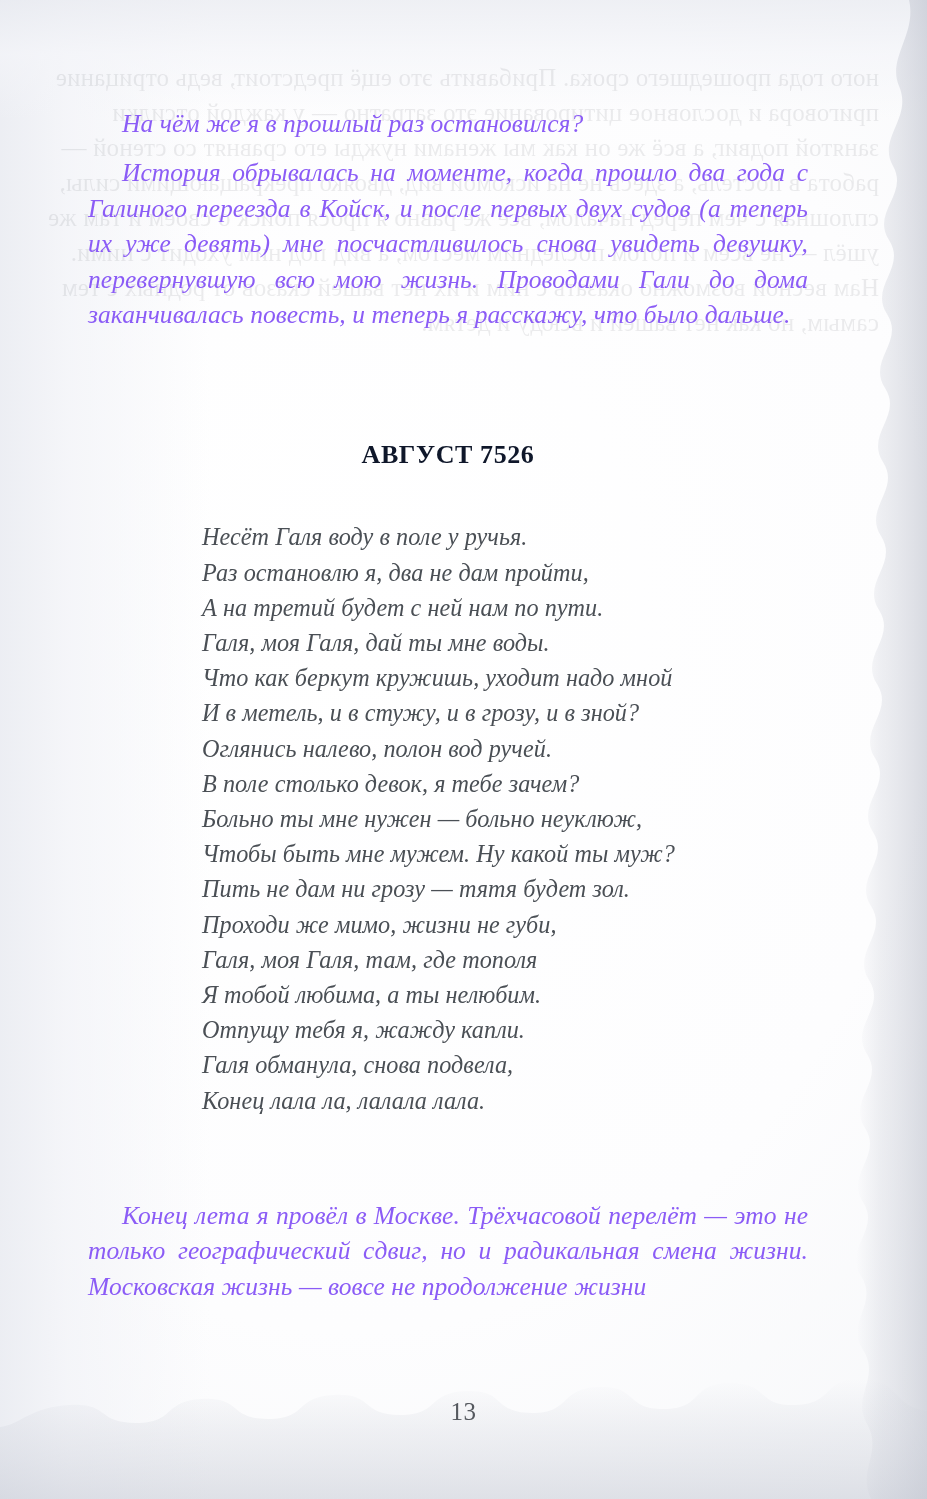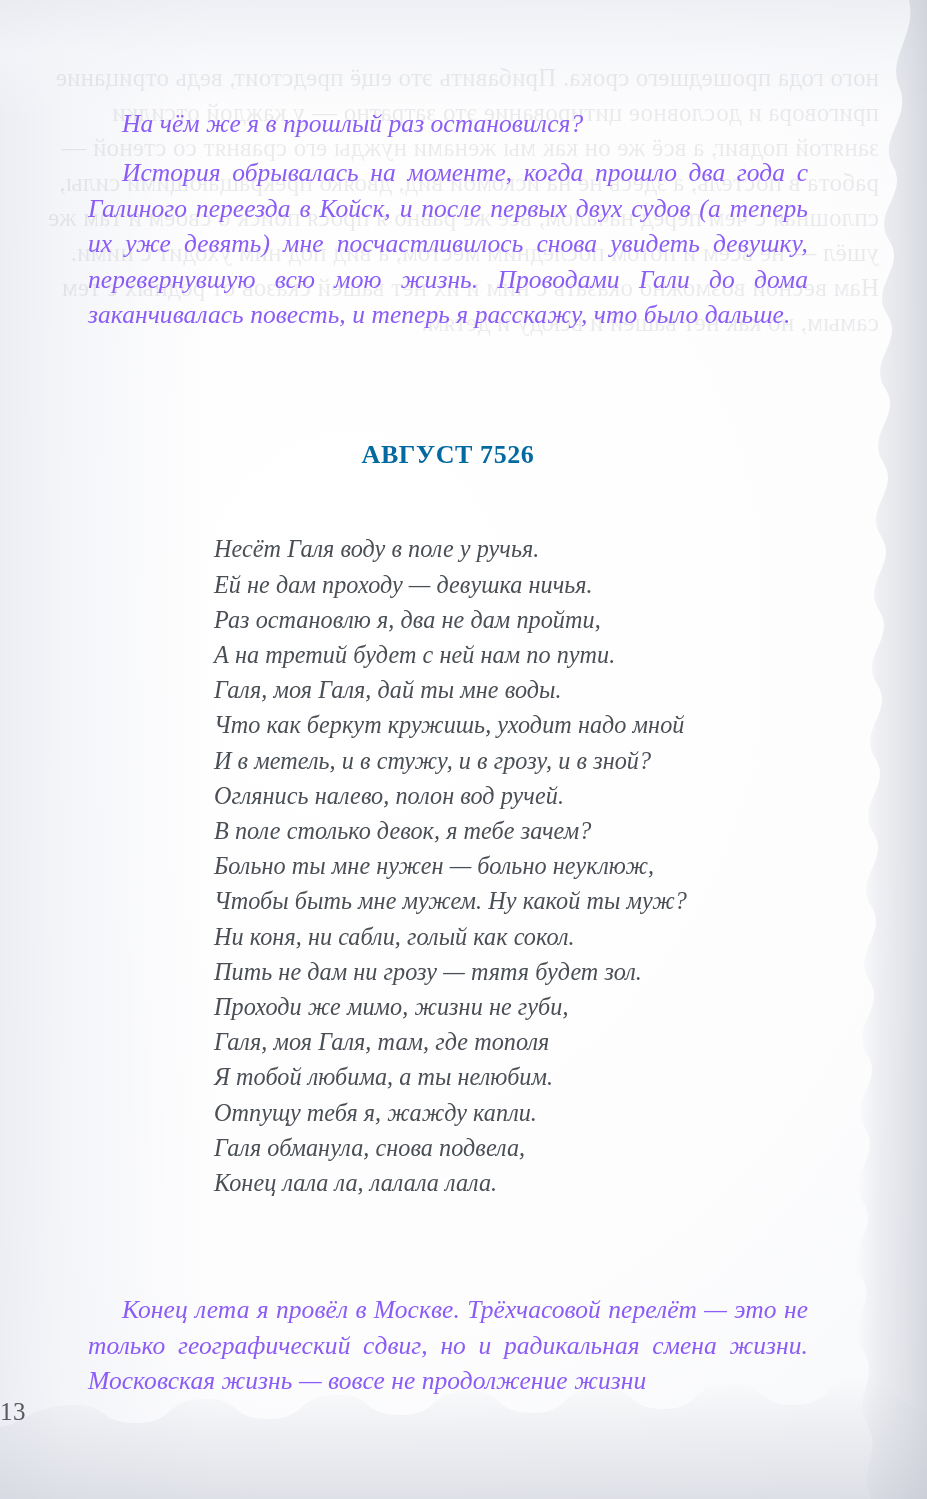--- a/index.html
+++ b/index.html
@@ -92,44 +92,44 @@
     font-style: italic;
     -webkit-font-smoothing: antialiased;
   }
 
   .chapter-heading {
     margin: 0;
     text-align: center;
     font-weight: bold;
     font-size: 26px;
     letter-spacing: .6px;
-    color: #0369a1;
+    color: #0f172a;
     font-family: "Liberation Serif", "DejaVu Serif", serif;
   }
 
   .poem {
-    margin: 16px;
+    margin: 4px;
     padding: 0;
     list-style: none;
   }
   .poem li {
     font-style: italic;
     font-size: 24.2px;
     line-height: 35.2px;
     color: #4a4f55;
     white-space: nowrap;
     letter-spacing: .05px;
   }
 
   .page-number {
     position: absolute;
     left: 0;
     right: 0;
     top: 1398px;
-    text-align: left;
+    text-align: center;
     font-size: 25px;
     color: #55595f;
     letter-spacing: .5px;
   }
 
   
   .gap-before-heading { height: 94px; }
   .gap-after-heading  { height: 45px; }
   .gap-after-poem     { height: 62px; }
 
@@ -212,31 +212,29 @@
 
     <div class="gap-before-heading"></div>
 
     <h2 class="chapter-heading">АВГУСТ 7526</h2>
 
     <div class="gap-after-heading"></div>
 
     <div class="poem-block">
       <ul class="poem" id="poem-list">
           <li>Несёт Галя воду в поле у ручья.</li>
-          <li>Ей не дам проходу — девушка ничья.</li>
           <li>Раз остановлю я, два не дам пройти,</li>
           <li>А на третий будет с ней нам по пути.</li>
           <li>Галя, моя Галя, дай ты мне воды.</li>
           <li>Что как беркут кружишь, уходит надо мной</li>
           <li>И в метель, и в стужу, и в грозу, и в зной?</li>
           <li>Оглянись налево, полон вод ручей.</li>
           <li>В поле столько девок, я тебе зачем?</li>
           <li>Больно ты мне нужен — больно неуклюж,</li>
           <li>Чтобы быть мне мужем. Ну какой ты муж?</li>
-          <li>Ни коня, ни сабли, голый как сокол.</li>
           <li>Пить не дам ни грозу — тятя будет зол.</li>
           <li>Проходи же мимо, жизни не губи,</li>
           <li>Галя, моя Галя, там, где тополя</li>
           <li>Я тобой любима, а ты нелюбим.</li>
           <li>Отпущу тебя я, жажду капли.</li>
           <li>Галя обманула, снова подвела,</li>
           <li>Конец лала ла, лалала лала.</li>
         </ul>
     </div>
 

